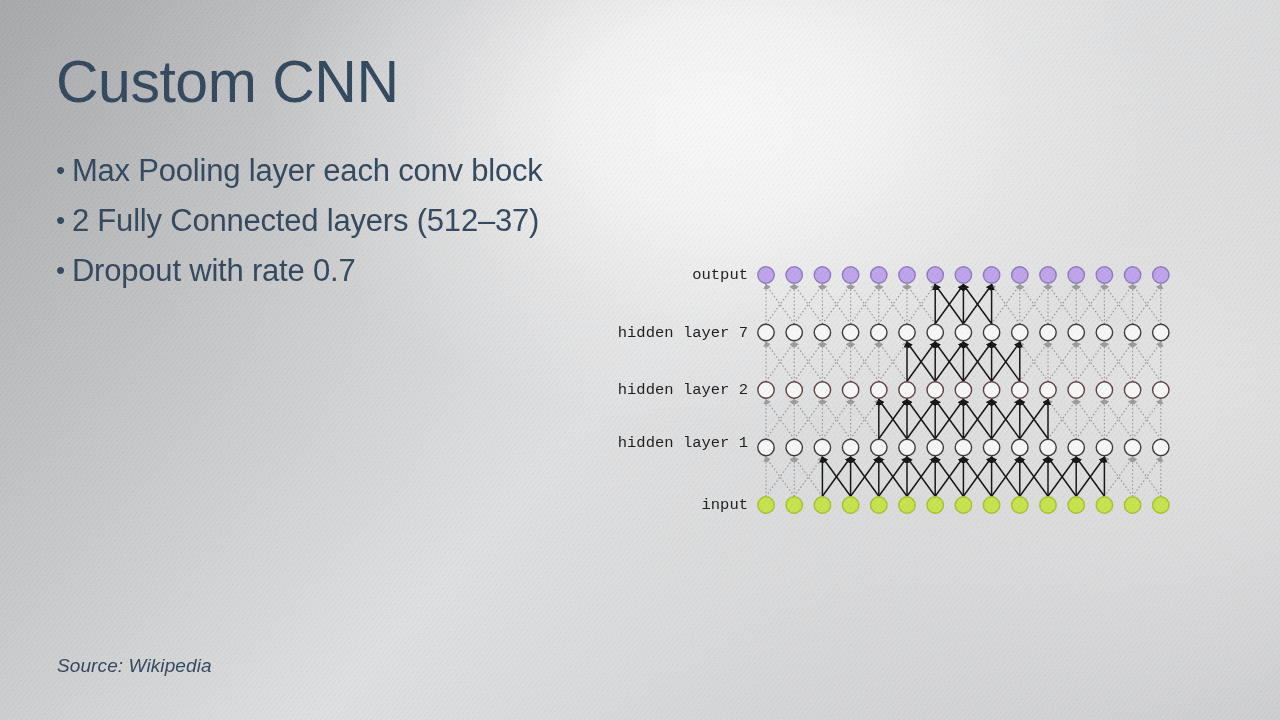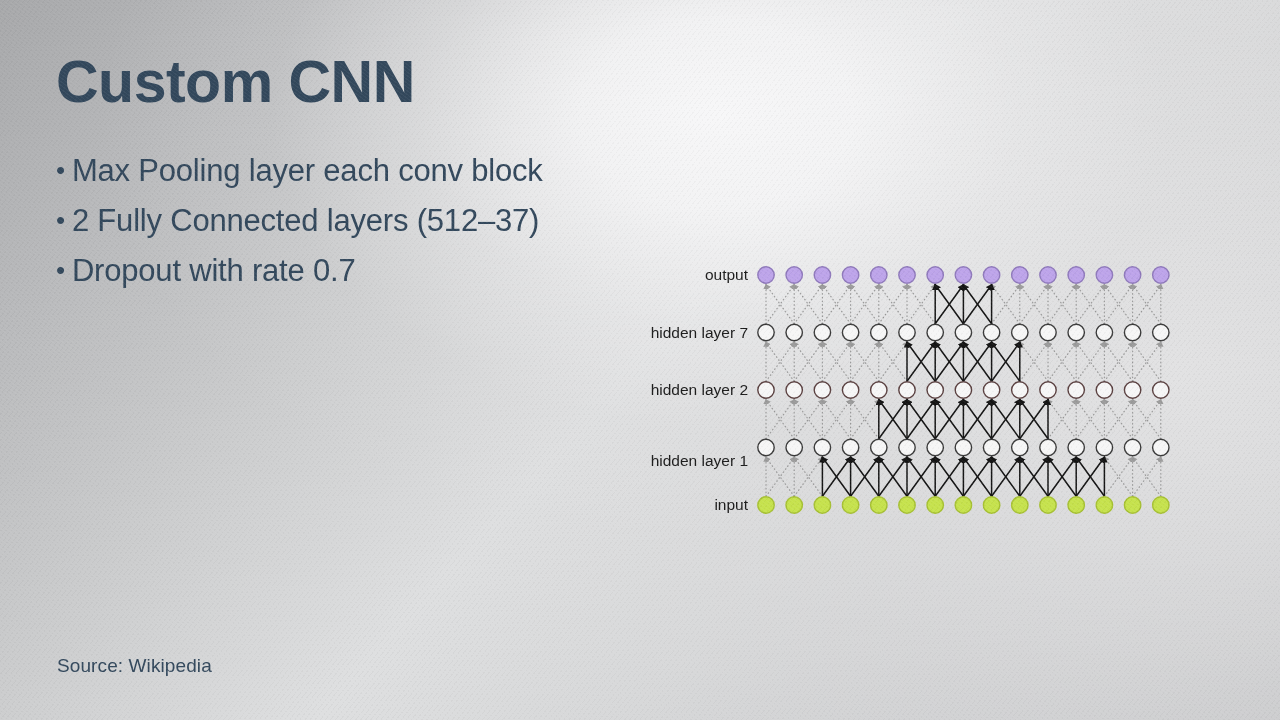--- a/index.html
+++ b/index.html
@@ -29,21 +29,21 @@
     background-image:
       repeating-linear-gradient(37deg, rgba(255,255,255,0.8) 0 1px, rgba(0,0,0,0.0) 1px 3px),
       repeating-linear-gradient(-52deg, rgba(0,0,0,0.5) 0 1px, rgba(0,0,0,0.0) 1px 4px);
   }
 
   .title {
     position: absolute;
     left: 56px;
     top: 52px;
     font-size: 59px;
-    font-weight: 700;
+    font-weight: 400;
     letter-spacing: -0.5px;
     color: #33485c;
     line-height: 1.05;
     white-space: nowrap;
   }
 
   .bullets {
     position: absolute;
     left: 56px;
     top: 152px;
@@ -64,20 +64,21 @@
     font-size: 26px;
     padding-right: 7px;
     vertical-align: 2px;
   }
 
   .source {
     position: absolute;
     left: 57px;
     top: 655px;
     font-size: 19px;
+    font-style: italic;
     color: #33485c;
     letter-spacing: 0.1px;
   }
 
   
   .diagram {
     position: absolute;
     left: 636px;
     top: 255px;
     width: 560px;
@@ -89,21 +90,21 @@
     top: 0;
     width: 112px;
     height: 100%;
   }
   .nn-label {
     position: absolute;
     right: 0;
     transform: translateY(-50%);
     text-align: right;
     white-space: nowrap;
-    font-family: Liberation Sans, sans-serif;
+    font-family: Liberation Mono, monospace;
     font-size: 15.5px;
     color: #1c1c1c;
   }
   .nn-canvas {
     position: absolute;
     left: 112px;
     top: 0;
     width: 448px;
     height: 290px;
   }
@@ -122,21 +123,21 @@
     <div class="bullet"><span class="dot">•</span><span>Dropout with rate 0.7</span></div>
   </div>
 
   <div class="source">Source: Wikipedia</div>
 
   <div class="diagram">
     <div class="nn-labels" id="nn-labels">
         <div class="nn-label" style="top: 20px;">output</div>
         <div class="nn-label" style="top: 77.5px;">hidden layer 7</div>
         <div class="nn-label" style="top: 135px;">hidden layer 2</div>
-        <div class="nn-label" style="top: 206px;">hidden layer 1</div>
+        <div class="nn-label" style="top: 188px;">hidden layer 1</div>
         <div class="nn-label" style="top: 250px;">input</div>
       </div>
     <div class="nn-canvas">
       <svg id="nn-svg" width="448" height="290" viewBox="0 0 448 290" xmlns="http://www.w3.org/2000/svg">
           <defs>
             <marker id="ah-dim" markerWidth="4.4" markerHeight="4.4" refX="3.6" refY="2.2" orient="auto">
               <path d="M0,0 L4.4,2.2 L0,4.4 z" fill="#9b9b9b"></path>
             </marker>
             <marker id="ah-on" markerWidth="4.4" markerHeight="4.4" refX="3.6" refY="2.2" orient="auto">
               <path d="M0,0 L4.4,2.2 L0,4.4 z" fill="#151515"></path>

